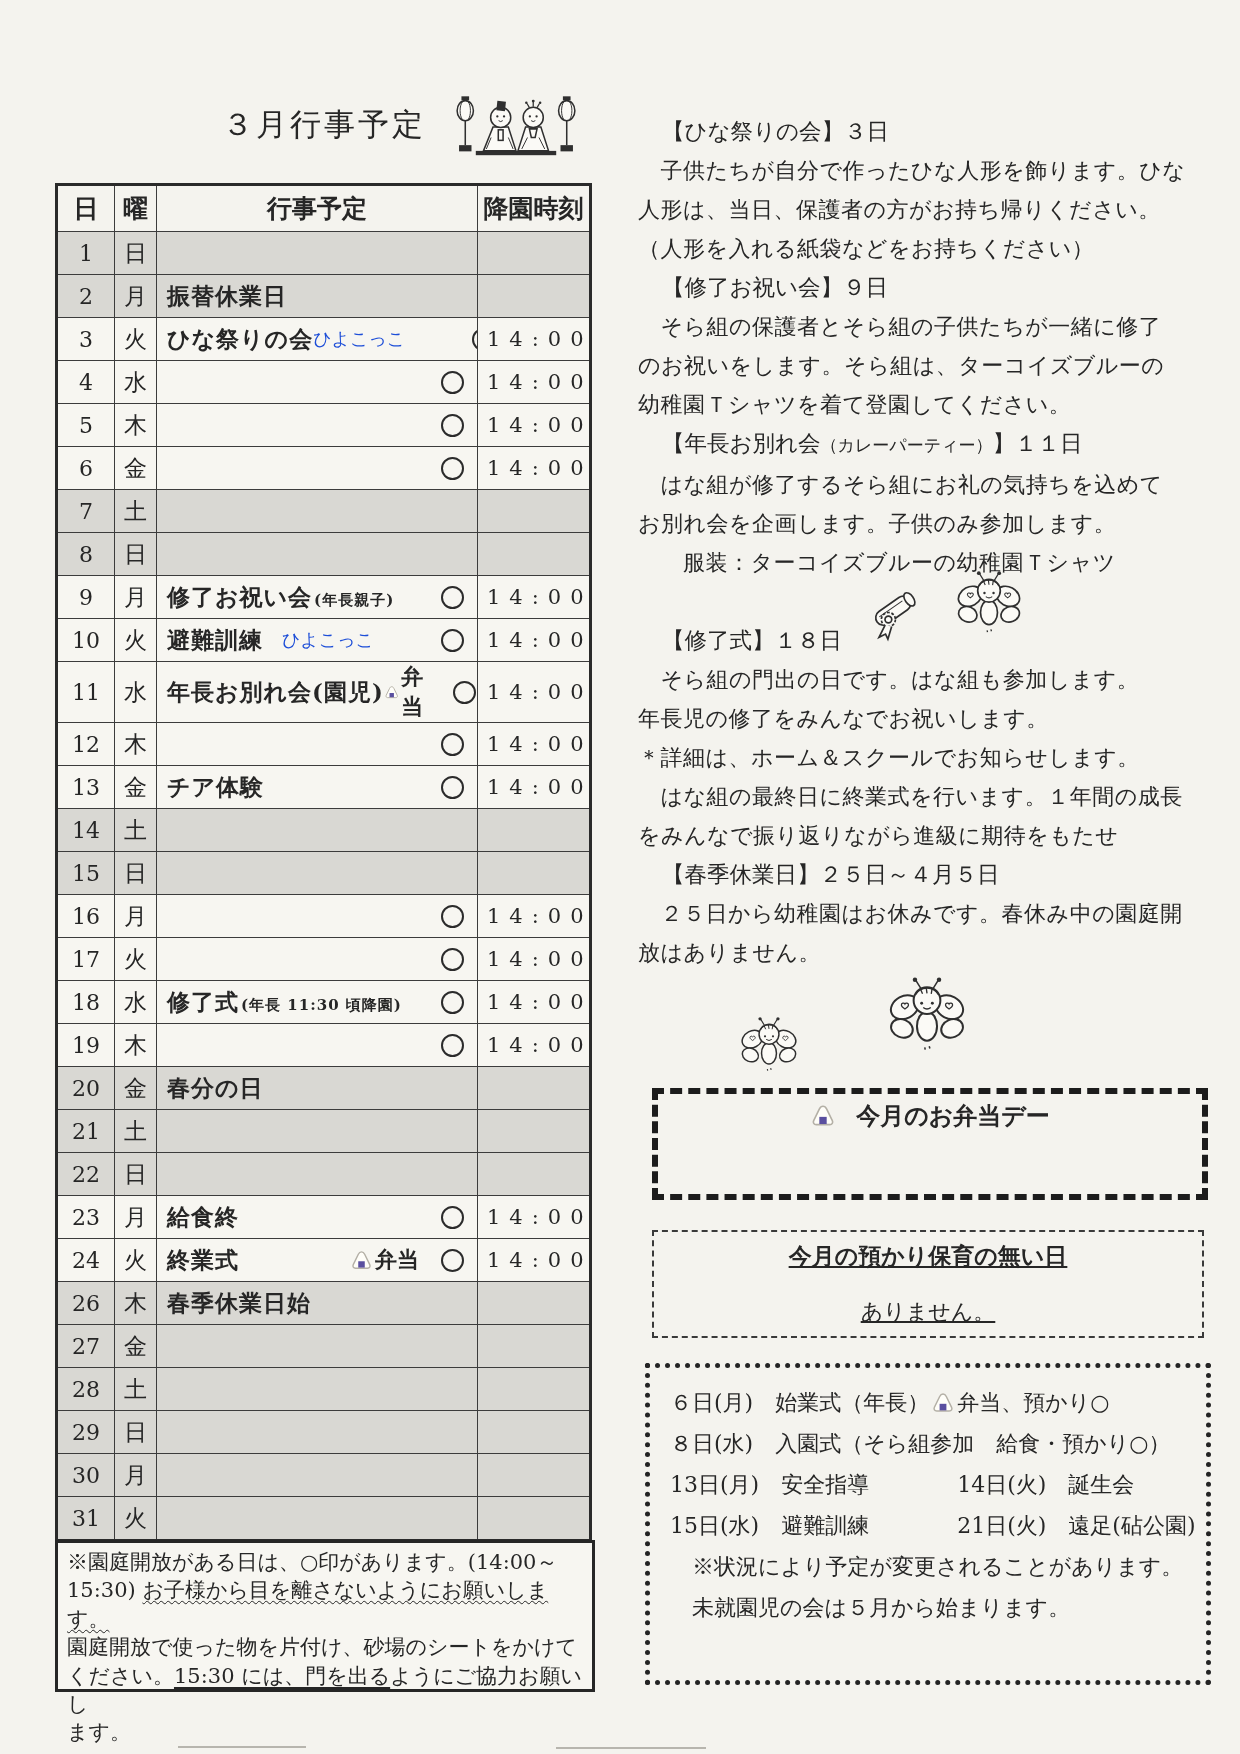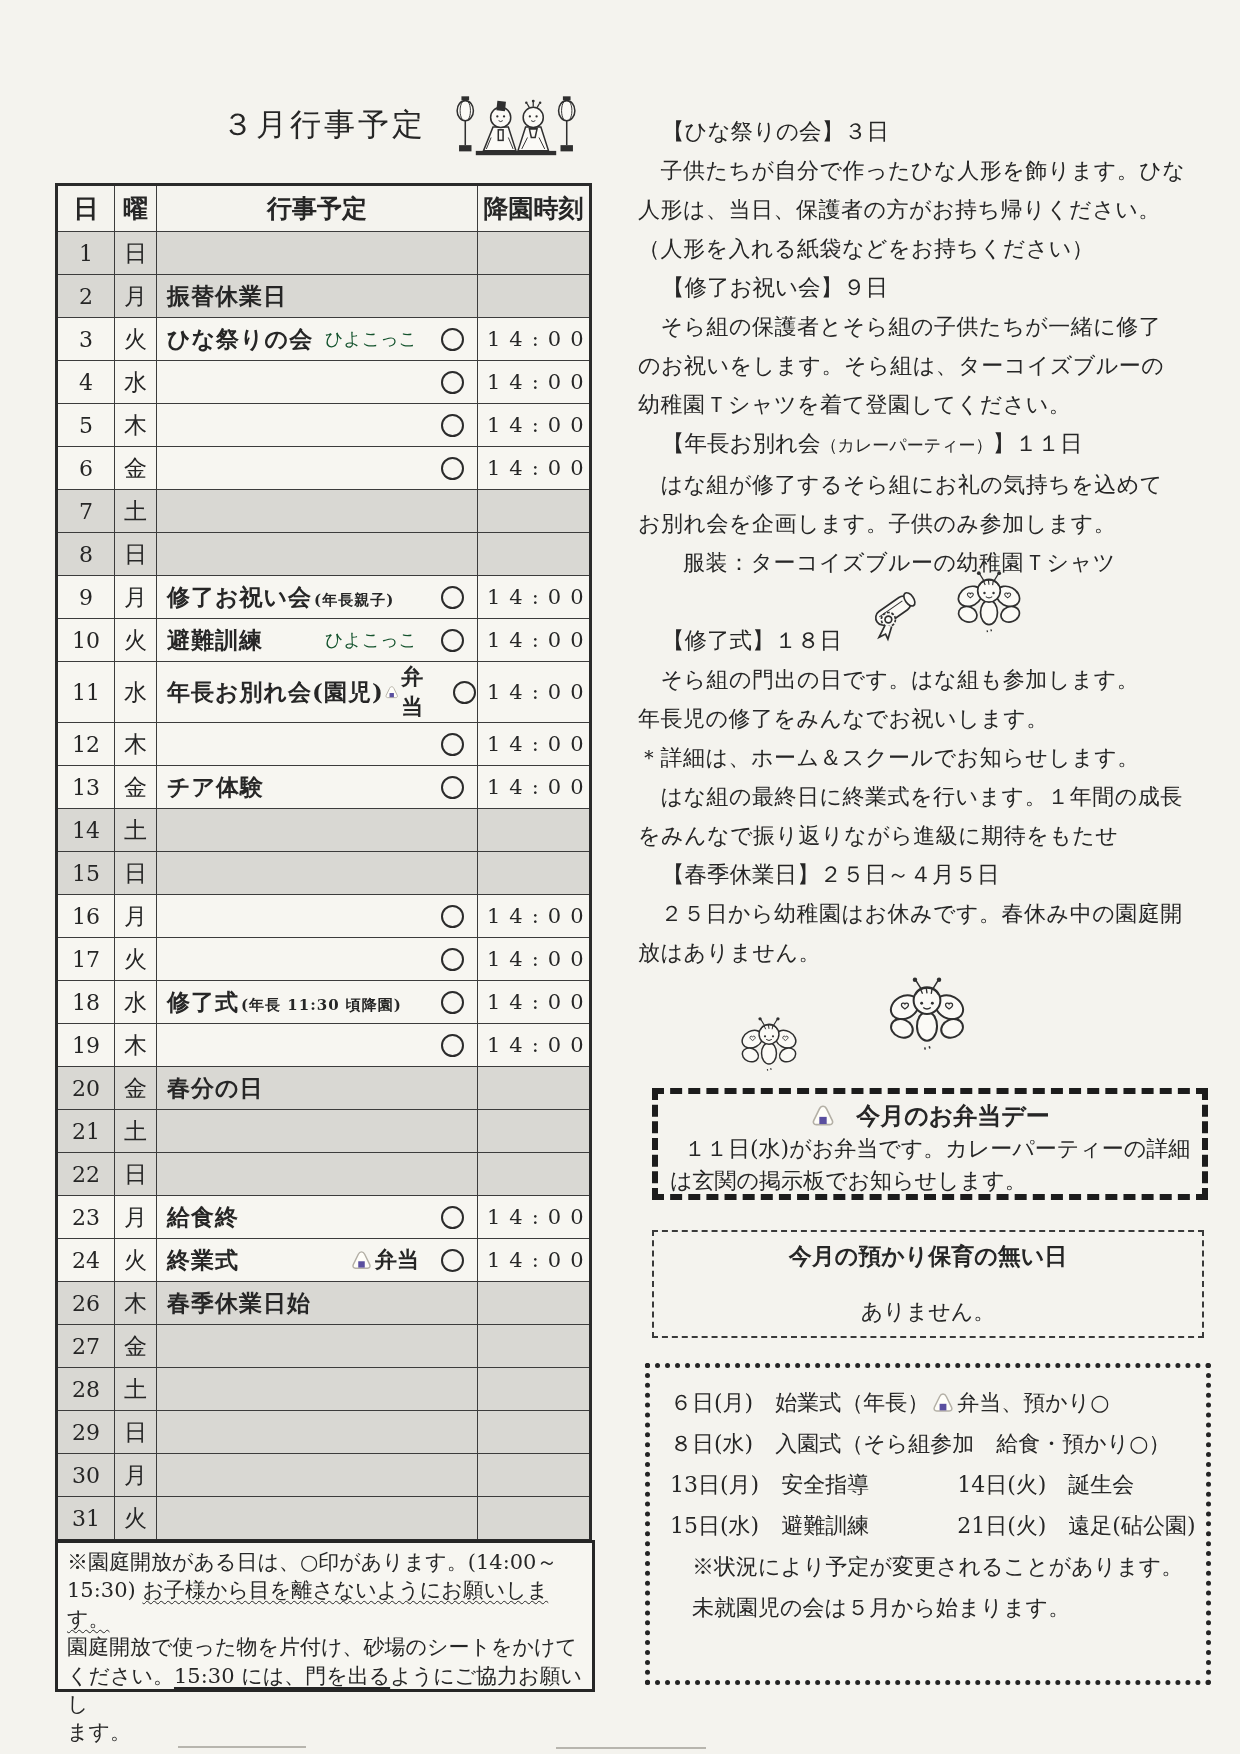--- a/index.html
+++ b/index.html
@@ -16,21 +16,21 @@
   table.sched th,table.sched td{border:1.6px solid #3c3c3c;padding:0;overflow:hidden;}
   table.sched thead th{height:45px;font-size:25px;font-weight:600;text-align:center;}
   table.sched tbody td{height:42px;background:#f7f6f1;}
   table.sched tr.gray td{background:#d9d8d3;}
   .c-day{font-size:22px;text-align:center;}
   .c-wd{font-size:23px;text-align:center;}
   .evflex{display:flex;align-items:center;height:100%;padding:0 13px 0 10px;}
   .ev{font-size:23px;font-weight:600;letter-spacing:1px;white-space:nowrap;}
   .evsub{font-size:15px;margin-left:2px;white-space:nowrap;font-weight:600;}
   .spacer{flex:1;}
-  .note{font-size:18px;color:#14532d;margin-right:24px;white-space:nowrap;text-align:center;}
+  .note{font-size:18px;color:#1d4ed8;margin-right:67px;white-space:nowrap;text-align:center;}
   .bgroup{display:flex;align-items:center;margin-right:22px;}
   .bgroup .onig{width:23px;height:23px;margin-right:2px;}
   .bento-label{font-size:22px;font-weight:600;}
   .circ{width:23px;height:23px;border:2.2px solid #2b2b2b;border-radius:50%;flex:none;box-sizing:border-box;}
   .c-time{font-size:21px;text-align:center;letter-spacing:9px;text-indent:9px;}
 
   
   .note-box{position:absolute;left:55px;top:1540px;width:540px;height:152px;box-sizing:border-box;
             border:3.5px solid #262626;padding:5px 9px;font-size:21px;line-height:28.4px;background:#f7f6f1;}
   .u-wavy{text-decoration:underline;text-decoration-style:wavy;text-decoration-thickness:1px;text-underline-offset:3px;}
@@ -50,21 +50,21 @@
   
   .bento-box{position:absolute;left:652px;top:1088px;width:556px;height:112px;box-sizing:border-box;
              border:6px dashed #1c1c1c;padding-top:5px;}
   .bento-title{display:flex;justify-content:center;align-items:center;gap:20px;font-size:24px;font-weight:600;line-height:34px;}
   .bento-title .onig{width:26px;height:26px;}
   .bento-line{font-size:22px;line-height:32px;padding-left:12px;white-space:nowrap;}
   .bento-line.indent{padding-left:26px;}
 
   
   .azukari-box{position:absolute;left:652px;top:1230px;width:552px;height:108px;box-sizing:border-box;
-               border:2px dashed #3a3a3a;text-align:center;padding-top:9px;}
+               border:2px dashed #3a3a3a;text-align:center;padding-top:9px;text-decoration:underline;}
   .azukari-title{font-size:23px;font-weight:600;}
   .azukari-body{font-size:22px;margin-top:25px;}
 
   
   .april-box{position:absolute;left:645px;top:1363px;width:566px;height:322px;box-sizing:border-box;
              border:5px dotted #232323;padding:14px 0 0 20px;}
   .april-title{text-align:center;font-size:23px;font-weight:600;line-height:36px;margin-bottom:4px;padding-right:20px;}
   .apr-line{font-size:22px;line-height:41px;white-space:nowrap;display:flex;align-items:center;}
   .apr-line .onig{width:24px;height:24px;margin:0 2px;}
 
@@ -564,24 +564,20 @@
       <use href="#sym-butterfly"></use>
     </svg>
 
   <div class="bento-box">
     <div class="bento-title">
       <svg class="onig">
           <use href="#sym-onigiri"></use>
         </svg>
       <span>今月のお弁当デー</span>
     </div>
-    <div>
-        <div class="bento-line indent">１１日(水)がお弁当です。カレーパーティーの詳細</div>
-        <div class="bento-line">は玄関の掲示板でお知らせします。</div>
-      </div>
   </div>
 
   <div class="azukari-box">
     <div class="azukari-title">今月の預かり保育の無い日</div>
     <div class="azukari-body">ありません。</div>
   </div>
 
   <div class="april-box">
     <div>
         <div class="apr-line">

